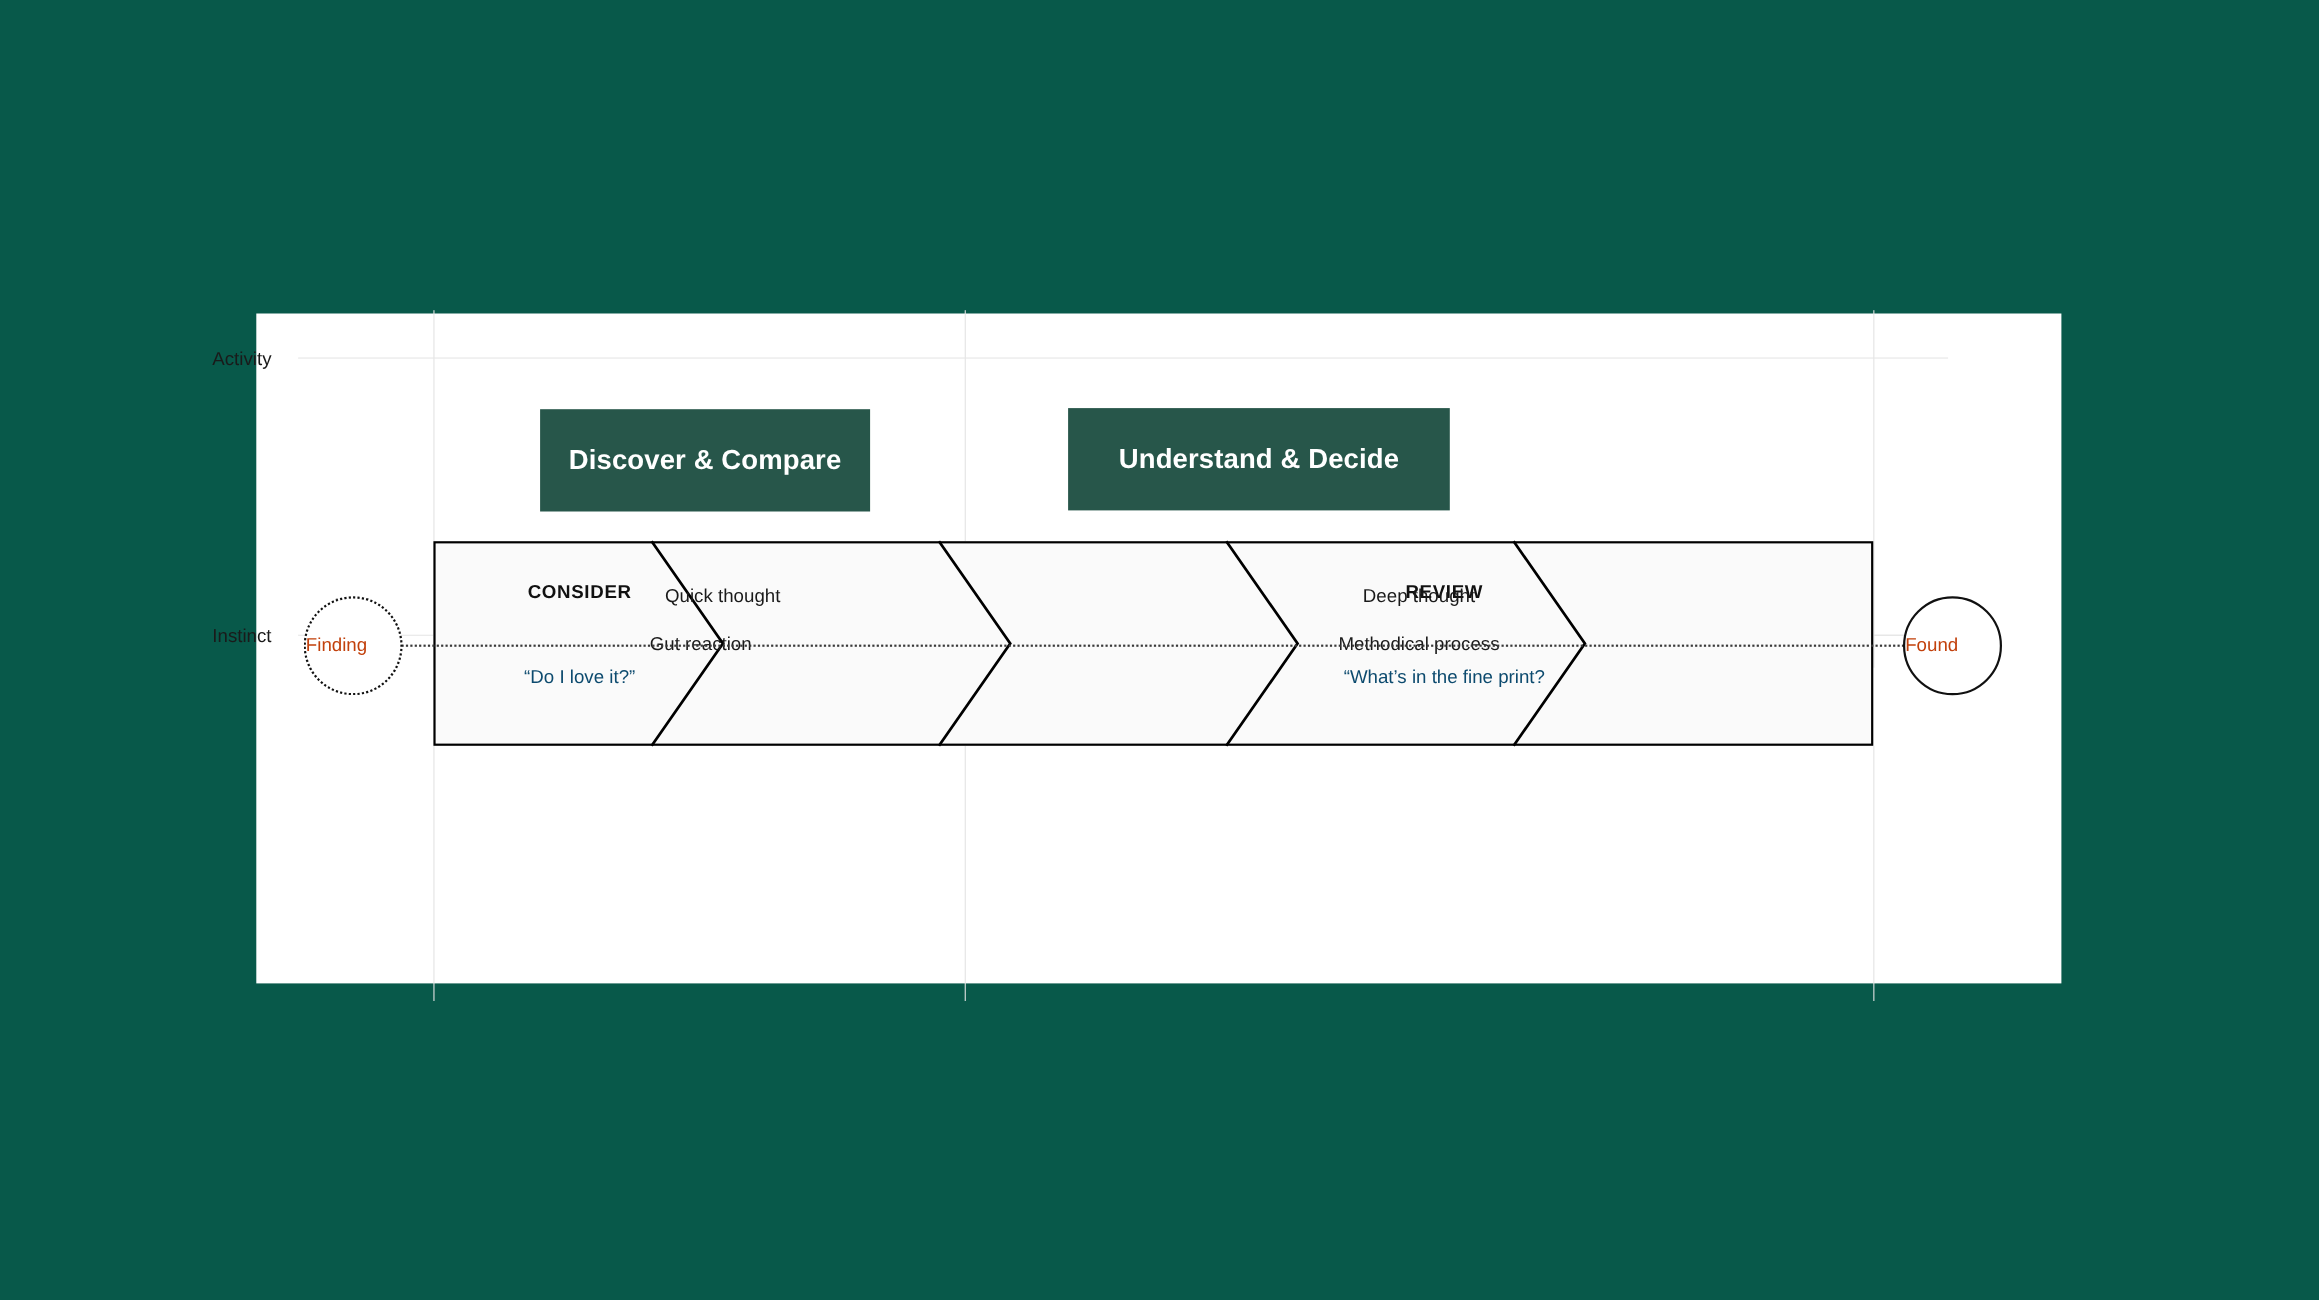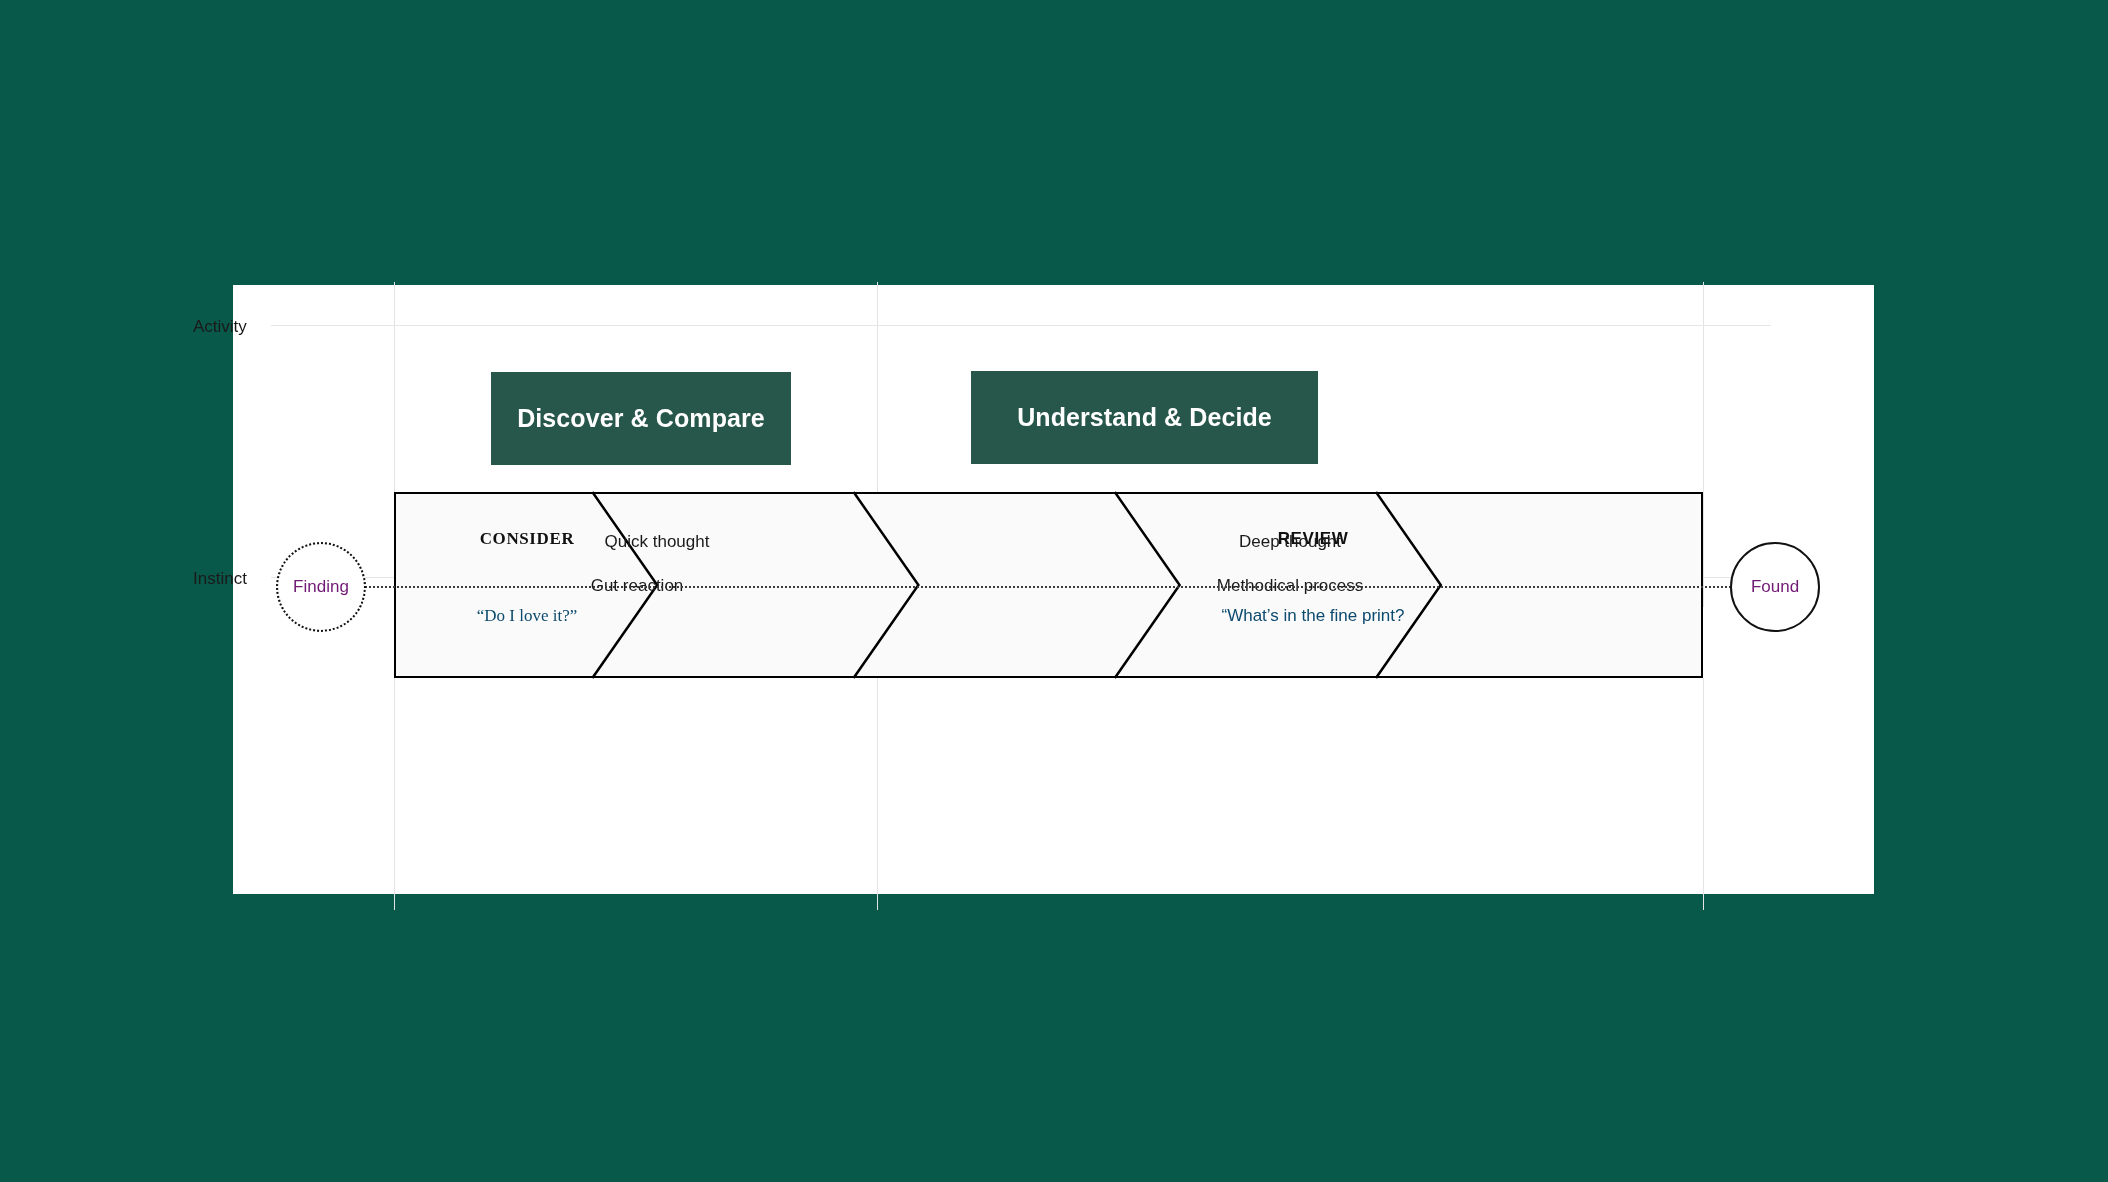--- a/index.html
+++ b/index.html
@@ -87,22 +87,22 @@
     left:318px;top:586px;
     width:1420px;height:0;
     border-top:2px dotted #3a3a3a;
   }
 
   
   .node-circle{
     position:absolute;
     width:90px;height:90px;
     border-radius:50%;
-    display:flex;align-items:center;justify-content:center;
-    font-size:17px;color:#701a75;
+    display:flex;align-items:center;
+    font-size:17px;color:#c2410c;
     background:#ffffff;
     box-sizing:border-box;
   }
   #finding-node{border:2px dotted #111111;left:276px;top:542px;}
   #found-node{border:2px solid #111111;left:1730px;top:542px;}
 
   
   .instinct-text{
     position:absolute;
     font-size:17px;
@@ -144,21 +144,21 @@
 
     <svg id="band-svg" viewBox="0 0 1309 186" preserveAspectRatio="none">
       <g stroke="#000000" stroke-width="2.5" fill="none" vector-effect="non-scaling-stroke">
         <polyline points="197,-2 262,93 197,188"></polyline>
         <polyline points="459,-2 524,93 459,188"></polyline>
         <polyline points="721,-2 786,93 721,188"></polyline>
         <polyline points="983,-2 1048,93 983,188"></polyline>
       </g>
     </svg>
 
-    <div class="stage" style="left:0px;width:262px;font-family:Liberation Serif, serif;">
+    <div class="stage" style="left:0px;width:262px;">
       <div class="stage-title">CONSIDER</div>
       <div class="stage-quote">“Do I love it?”</div>
     </div>
     <div class="stage" style="left:786px;width:262px;">
       <div class="stage-title">REVIEW</div>
       <div class="stage-quote">“What’s in the fine print?</div>
     </div>
   </div>
 
   <div class="instinct-text" style="left:424px; top:247px;">Quick thought</div>

